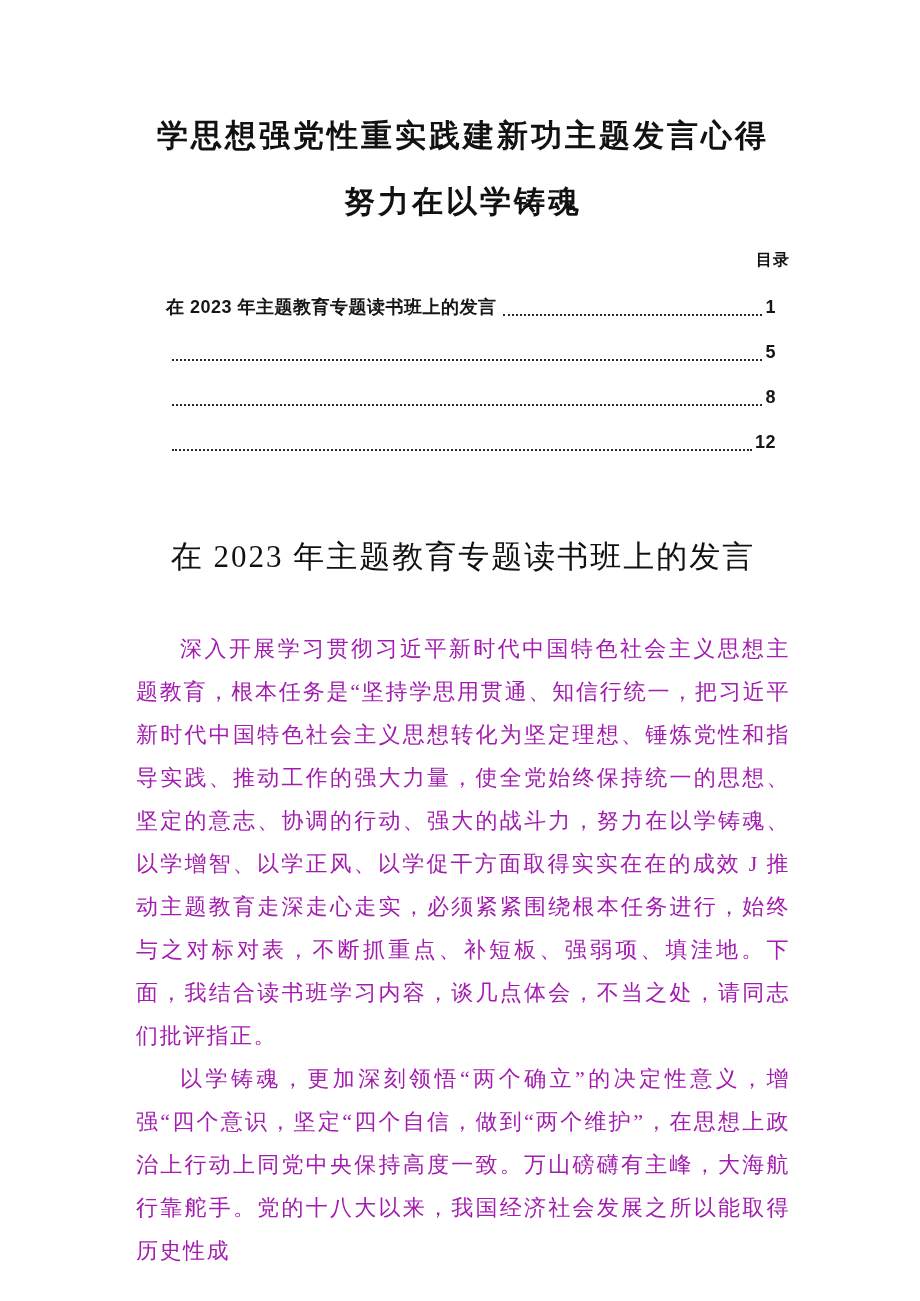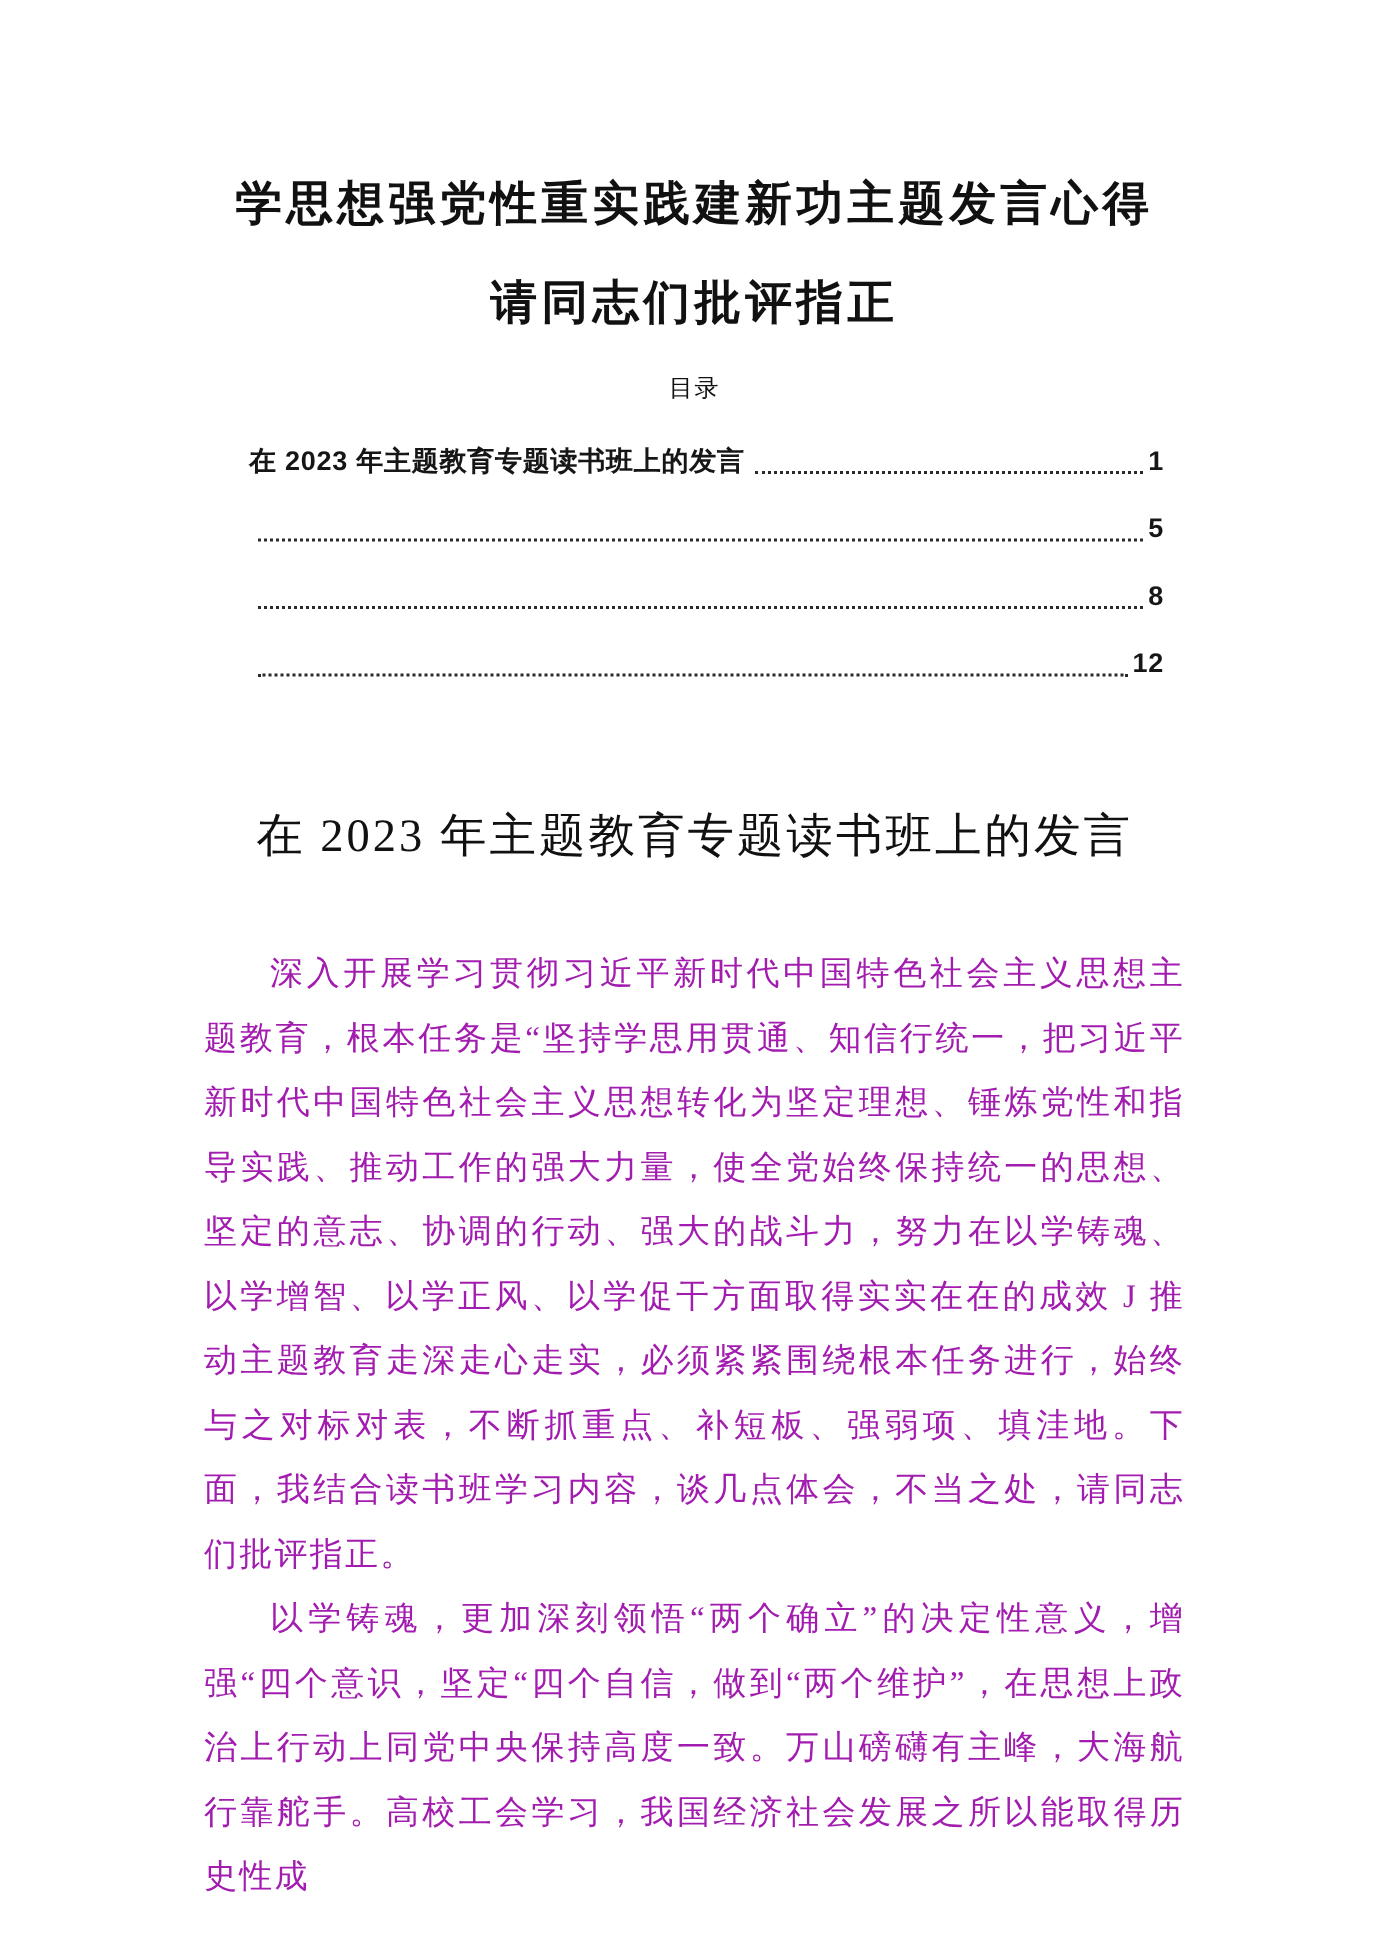--- a/index.html
+++ b/index.html
@@ -24,23 +24,23 @@
     text-align: center;
     font-family: "Liberation Sans", "DejaVu Sans", sans-serif;
     font-weight: bold;
     font-size: 31px;
     line-height: 66px;
     letter-spacing: 3px;
     color: #111111;
   }
   .toc-heading {
     margin-top: 14px;
-    text-align: center;
+    text-align: right;
     font-family: "Liberation Sans", "DejaVu Sans", sans-serif;
-    font-weight: normal;
+    font-weight: bold;
     font-size: 16px;
     line-height: 22px;
     letter-spacing: 1px;
     color: #111111;
   }
   .toc-list {
     margin-top: 14px;
     margin-left: 30px;
     margin-right: 14px;
   }
@@ -94,21 +94,21 @@
     color: #a21caf;
   }
 </style>
 </head>
 <body>
 
 <div class="page">
 
   <div class="doc-title">
     <div>学思想强党性重实践建新功主题发言心得</div>
-    <div>请同志们批评指正</div>
+    <div>努力在以学铸魂</div>
   </div>
 
   <div class="toc-heading">目录</div>
 
   <div class="toc-list">
     <div class="toc-entry">
       <span class="toc-label">在 2023 年主题教育专题读书班上的发言</span>
       <span class="toc-dots"></span>
       <span class="toc-page">1</span>
     </div>
@@ -123,16 +123,16 @@
     <div class="toc-entry">
       <span class="toc-dots"></span>
       <span class="toc-page">12</span>
     </div>
   </div>
 
   <div class="section-heading">在 2023 年主题教育专题读书班上的发言</div>
 
   <div class="article-body">
     <p>深入开展学习贯彻习近平新时代中国特色社会主义思想主题教育，根本任务是“坚持学思用贯通、知信行统一，把习近平新时代中国特色社会主义思想转化为坚定理想、锤炼党性和指导实践、推动工作的强大力量，使全党始终保持统一的思想、坚定的意志、协调的行动、强大的战斗力，努力在以学铸魂、以学增智、以学正风、以学促干方面取得实实在在的成效 J 推动主题教育走深走心走实，必须紧紧围绕根本任务进行，始终与之对标对表，不断抓重点、补短板、强弱项、填洼地。下面，我结合读书班学习内容，谈几点体会，不当之处，请同志们批评指正。</p>
-    <p>以学铸魂，更加深刻领悟“两个确立”的决定性意义，增强“四个意识，坚定“四个自信，做到“两个维护”，在思想上政治上行动上同党中央保持高度一致。万山磅礴有主峰，大海航行靠舵手。高校工会学习，我国经济社会发展之所以能取得历史性成</p>
+    <p>以学铸魂，更加深刻领悟“两个确立”的决定性意义，增强“四个意识，坚定“四个自信，做到“两个维护”，在思想上政治上行动上同党中央保持高度一致。万山磅礴有主峰，大海航行靠舵手。党的十八大以来，我国经济社会发展之所以能取得历史性成</p>
   </div>
 
 </div>
 
 </body></html>

